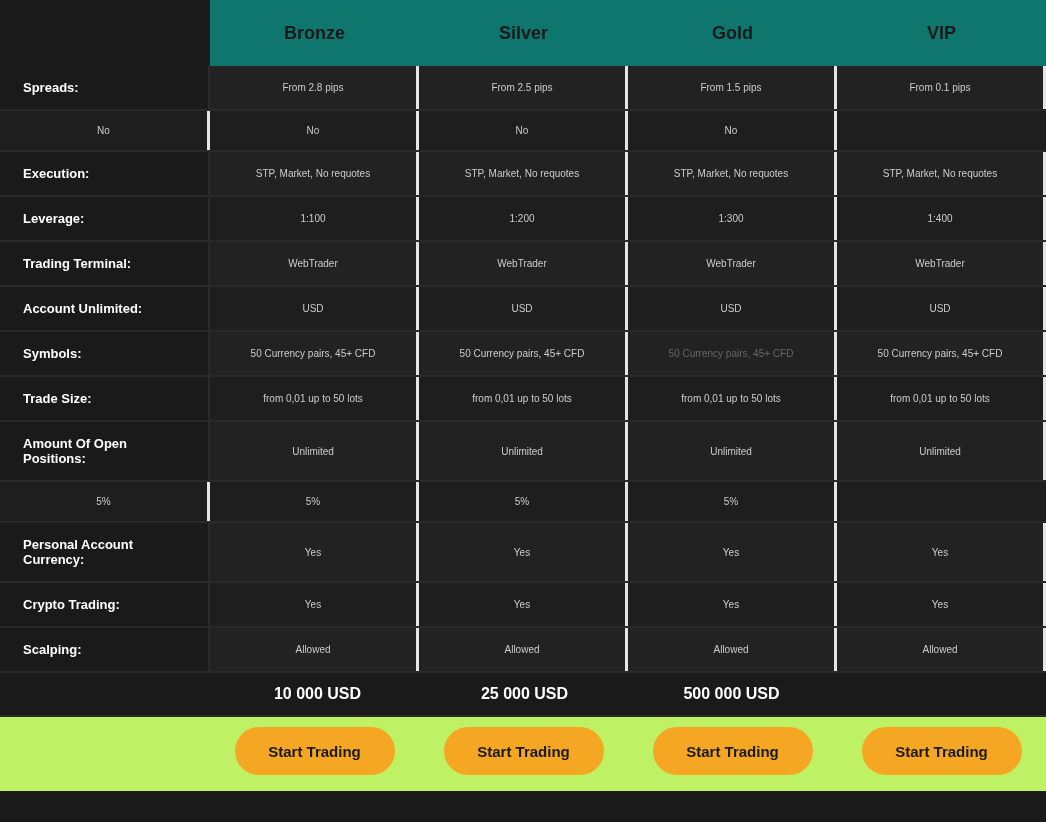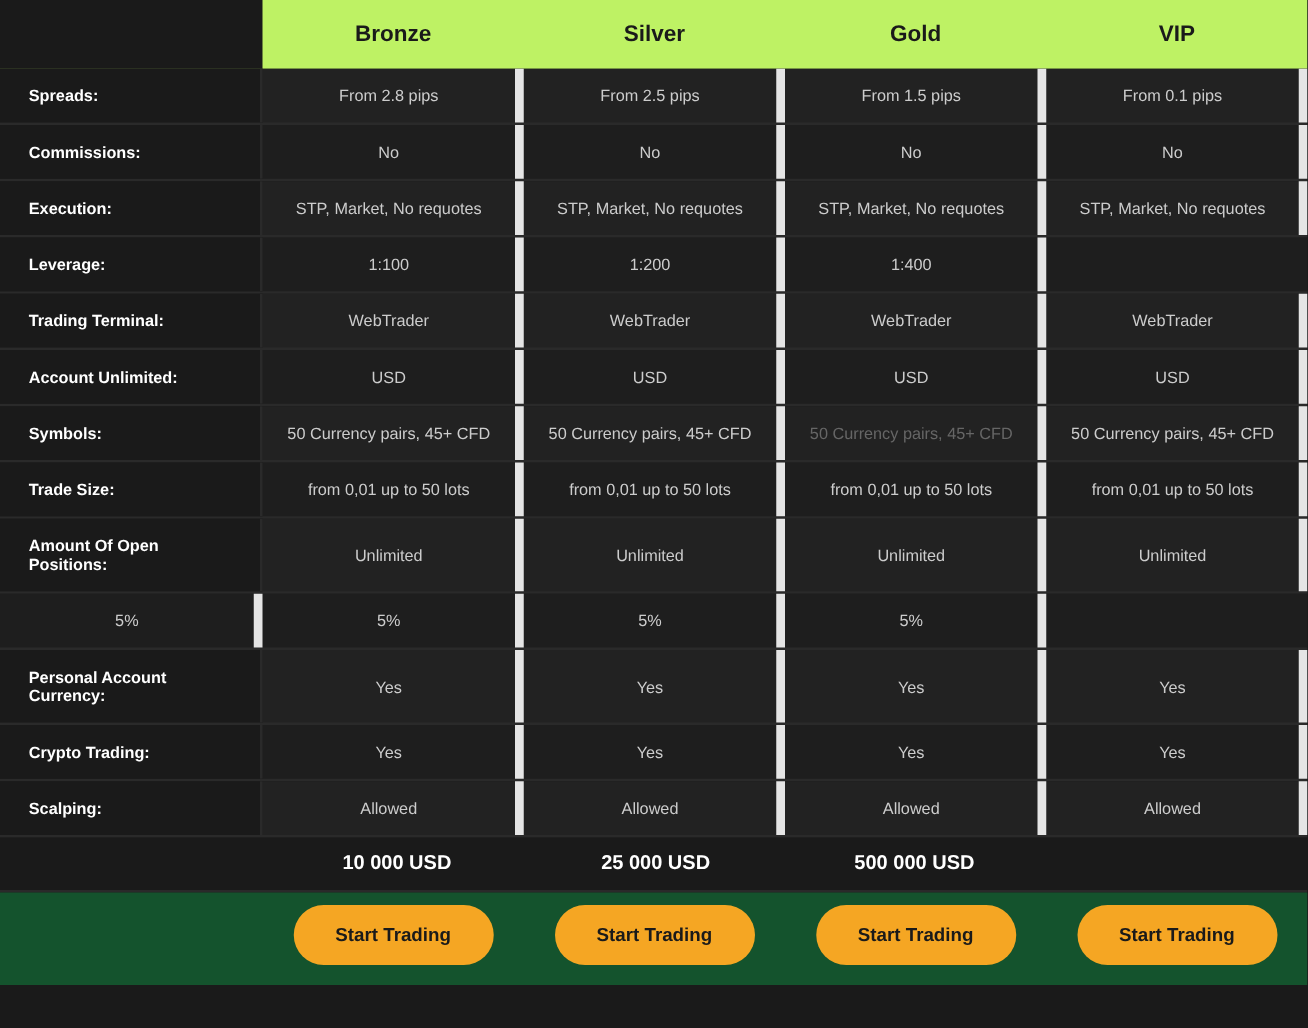--- a/index.html
+++ b/index.html
@@ -15,22 +15,22 @@
       width: 1046px;
     }
 
     .table-wrapper {
       width: 1046px;
     }
 
     .header-row {
       display: grid;
       grid-template-columns: 210px 1fr 1fr 1fr 1fr;
-      background-color: #bef264;
-      height: 55px;
+      background-color: #0f766e;
+      height: 66px;
     }
 
     .header-row .header-empty {
       background-color: #1a1a1a;
     }
 
     .header-cell {
       display: flex;
       align-items: center;
       justify-content: center;
@@ -63,24 +63,24 @@
       color: #ffffff;
       background-color: #1a1a1a;
       border-right: 2px solid #2a2a2a;
     }
 
     .row-value {
       display: flex;
       align-items: center;
       justify-content: center;
       padding: 14px 8px;
-      font-size: 13px;
+      font-size: 10px;
       color: #cccccc;
       text-align: center;
-      border-right: 7px solid #e5e5e5;
+      border-right: 3px solid #e5e5e5;
     }
 
     .row-value.dimmed {
       color: #666666;
     }
 
     .amount-row {
       display: grid;
       grid-template-columns: 210px 1fr 1fr 1fr 1fr;
       background-color: #1a1a1a;
@@ -97,21 +97,21 @@
       color: #ffffff;
     }
 
     .amount-empty {
       
     }
 
     .button-row {
       display: grid;
       grid-template-columns: 210px 1fr 1fr 1fr 1fr;
-      background-color: #14532d;
+      background-color: #bef264;
       padding: 10px 0 16px 0;
     }
 
     .button-cell {
       display: flex;
       align-items: center;
       justify-content: center;
     }
 
     .start-trading-btn {
@@ -142,37 +142,37 @@
 
   <div id="rows-container">
       <div class="data-row">
         <div class="row-label">Spreads:</div>
         <div class="row-value">From 2.8 pips</div>
         <div class="row-value">From 2.5 pips</div>
         <div class="row-value">From 1.5 pips</div>
         <div class="row-value">From 0.1 pips</div>
       </div>
       <div class="data-row">
-        <div class="row-label">Commissions:</div>
         <div class="row-value">No</div>
         <div class="row-value">No</div>
         <div class="row-value">No</div>
         <div class="row-value">No</div>
       </div>
       <div class="data-row">
         <div class="row-label">Execution:</div>
         <div class="row-value">STP, Market, No requotes</div>
         <div class="row-value">STP, Market, No requotes</div>
         <div class="row-value">STP, Market, No requotes</div>
         <div class="row-value">STP, Market, No requotes</div>
       </div>
       <div class="data-row">
         <div class="row-label">Leverage:</div>
         <div class="row-value">1:100</div>
         <div class="row-value">1:200</div>
+        <div class="row-value">1:300</div>
         <div class="row-value">1:400</div>
       </div>
       <div class="data-row">
         <div class="row-label">Trading Terminal:</div>
         <div class="row-value">WebTrader</div>
         <div class="row-value">WebTrader</div>
         <div class="row-value">WebTrader</div>
         <div class="row-value">WebTrader</div>
       </div>
       <div class="data-row">

